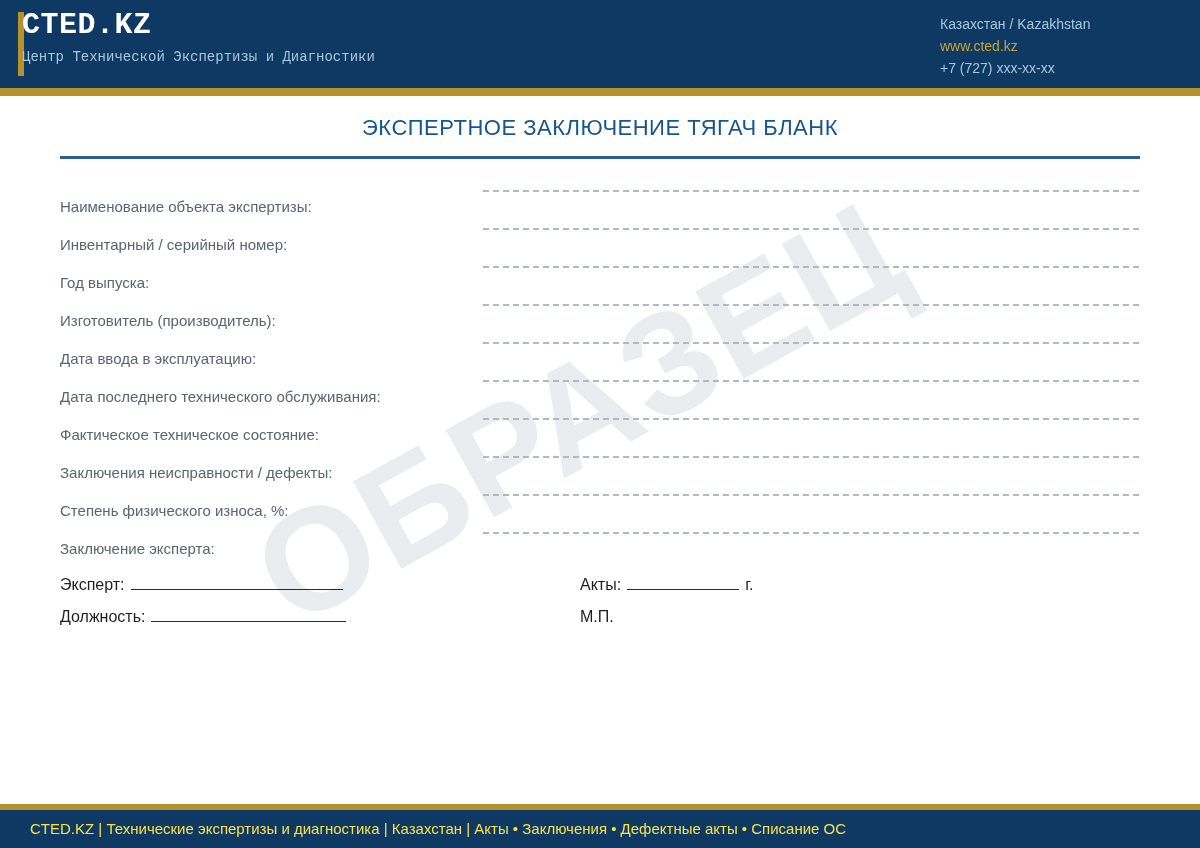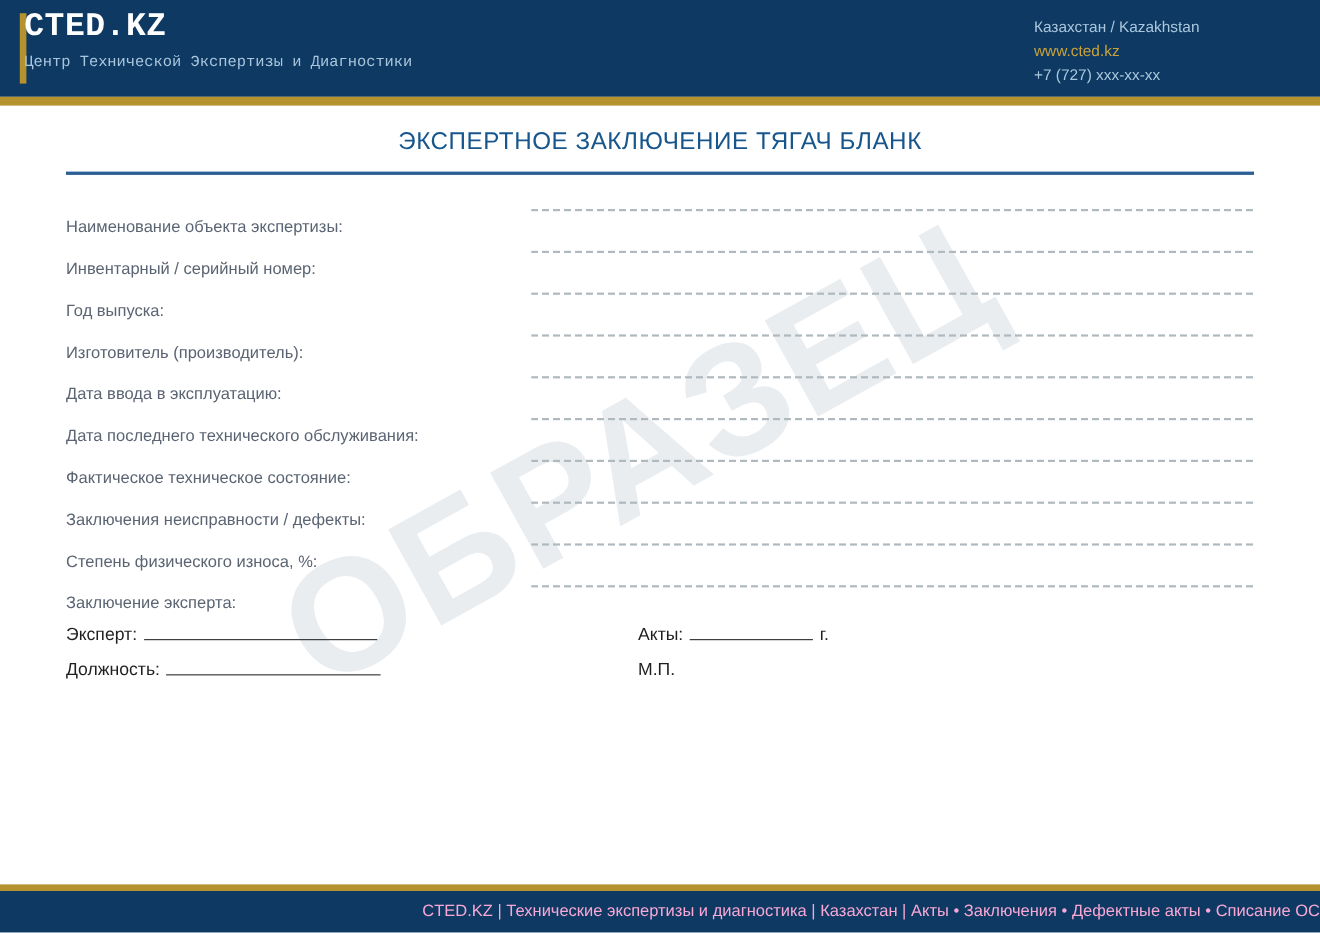--- a/index.html
+++ b/index.html
@@ -59,39 +59,38 @@
   .form-row { display: flex; height: 38px; }
   .form-label { width: 423px; font-size: 15px; color: #5a6472; line-height: 19px; margin-top: 24px; }
   .fill-line {
     flex: 1;
     height: 19px;
     background: repeating-linear-gradient(90deg, #b0b9be 0 6px, transparent 6px 10px) left bottom / 100% 2px no-repeat;
   }
 
   
   .signature { margin: 9px 60px 0 60px; font-size: 16px; color: #1f1f1f; }
-  .sig-row { display: flex; height: 32px; align-items: center; }
+  .sig-row { display: flex; height: 32px; align-items: flex-end; }
   .sig-left { width: 520px; }
   .sig-line { display: inline-block; border-bottom: 1px solid #2b2b2b; height: 13px; margin-left: 6px; vertical-align: baseline; }
   .w212 { width: 212px; }
   .w195 { width: 195px; }
   .w112 { width: 112px; margin-right: 6px; }
 
   
   .footer { position: absolute; left: 0; right: 0; bottom: 0; z-index: 2; }
   .footer-gold { height: 6px; background: #b5922e; }
   .footer-bar {
     height: 38px;
     background: #0d3963;
-    color: #f9a8d4;
+    color: #fde047;
     font-size: 15px;
     line-height: 38px;
-    padding-left: 48px;
+    padding-left: 30px;
     white-space: nowrap;
-    text-align: right;
   }
 </style>
 </head>
 <body>
 
 <div class="page">
 
   <div class="header">
     <div class="gold-bar"></div>
     <div class="logo-block">

